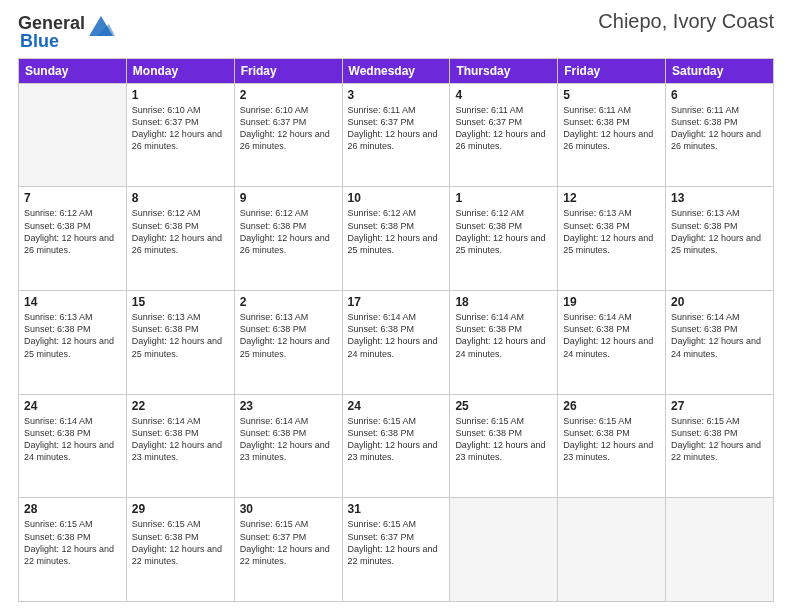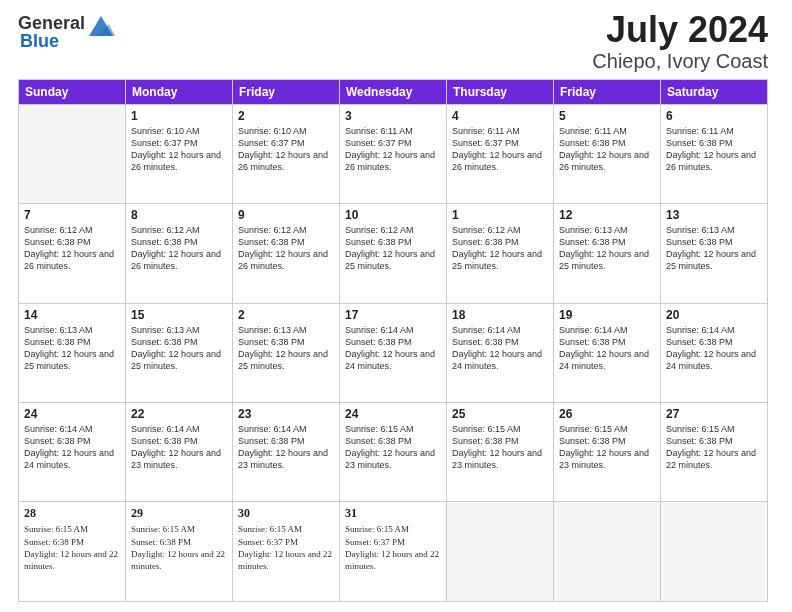--- a/index.html
+++ b/index.html
@@ -6,21 +6,21 @@
     body {
       width: 792px;
       height: 612px;
       font-family: Arial, Helvetica, sans-serif;
       background: #fff;
       overflow: hidden;
     }
     .page {
       width: 792px;
       height: 612px;
-      padding: 10px 24px 10px 18px;
+      padding: 10px 18px 10px 18px;
       display: flex;
       flex-direction: column;
     }
     .header {
       display: flex;
       justify-content: space-between;
       align-items: flex-start;
       margin-bottom: 6px;
     }
     .logo {
@@ -91,42 +91,40 @@
     .day-info {
       font-size: 9px;
       color: #333;
       line-height: 1.35;
     }
     .week-row td {
       height: 82px;
     }
     .last-row td {
       height: 82px;
-      font-family: Liberation Serif, serif;
     }
   </style>
 </head>
 <body>
 
 <div class="page">
   <div class="header">
     <div class="logo">
       <div style="display:flex;flex-direction:column;align-items:flex-start;">
         <div style="display:flex;align-items:center;">
           <span class="logo-text logo-general">General</span>
           <svg class="logo-icon" viewBox="0 0 28 28" xmlns="http://www.w3.org/2000/svg">
             <polygon points="2,26 26,26 14,6" fill="#1a6bbf" opacity="0.85"></polygon>
             <polygon points="10,26 28,26 22,14" fill="#1a6bbf" opacity="0.5"></polygon>
           </svg>
         </div>
         <span class="logo-text logo-blue" style="margin-top:-6px;margin-left:2px;">Blue</span>
       </div>
     </div>
     <div class="title-block">
-      <div class="title-month">July 2024</div>
       <div class="title-location">Chiepo, Ivory Coast</div>
     </div>
   </div>
 
   <table class="calendar">
     <thead>
       <tr>
       <th>Sunday</th>
           <th>Monday</th>
           <th>Friday</th>

